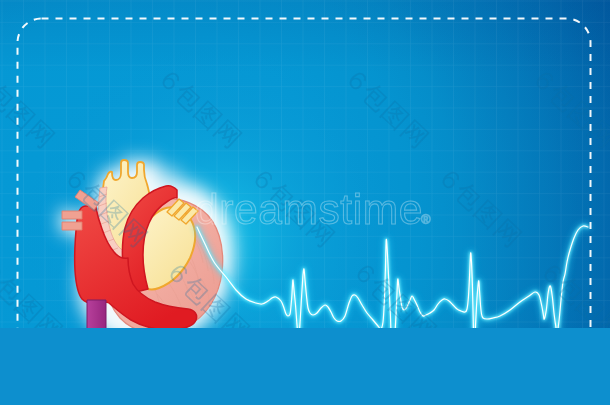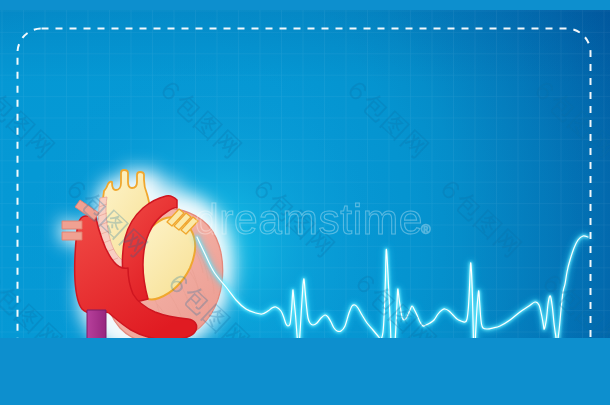--- a/index.html
+++ b/index.html
@@ -1,17 +1,17 @@
 <!DOCTYPE html>
 <html><head>
 <meta charset="utf-8">
 <style>
   html,body{margin:0;padding:0;background:#0d8fce;}
   body{width:610px;height:405px;overflow:hidden;font-family:"Liberation Sans",sans-serif;}
-  #stage{position:relative;width:610px;height:328px;overflow:hidden;margin-top:10px;}
+  #stage{position:relative;width:610px;height:328px;overflow:hidden;}
   #stage svg{display:block;position:absolute;top:0;left:0;}
 </style>
 </head>
 <body>
 
 <div id="stage">
 
   <svg width="610" height="405" viewBox="0 0 610 405">
     <defs>
       <radialGradient id="bgDiag" gradientUnits="userSpaceOnUse" cx="120" cy="230" r="620">

